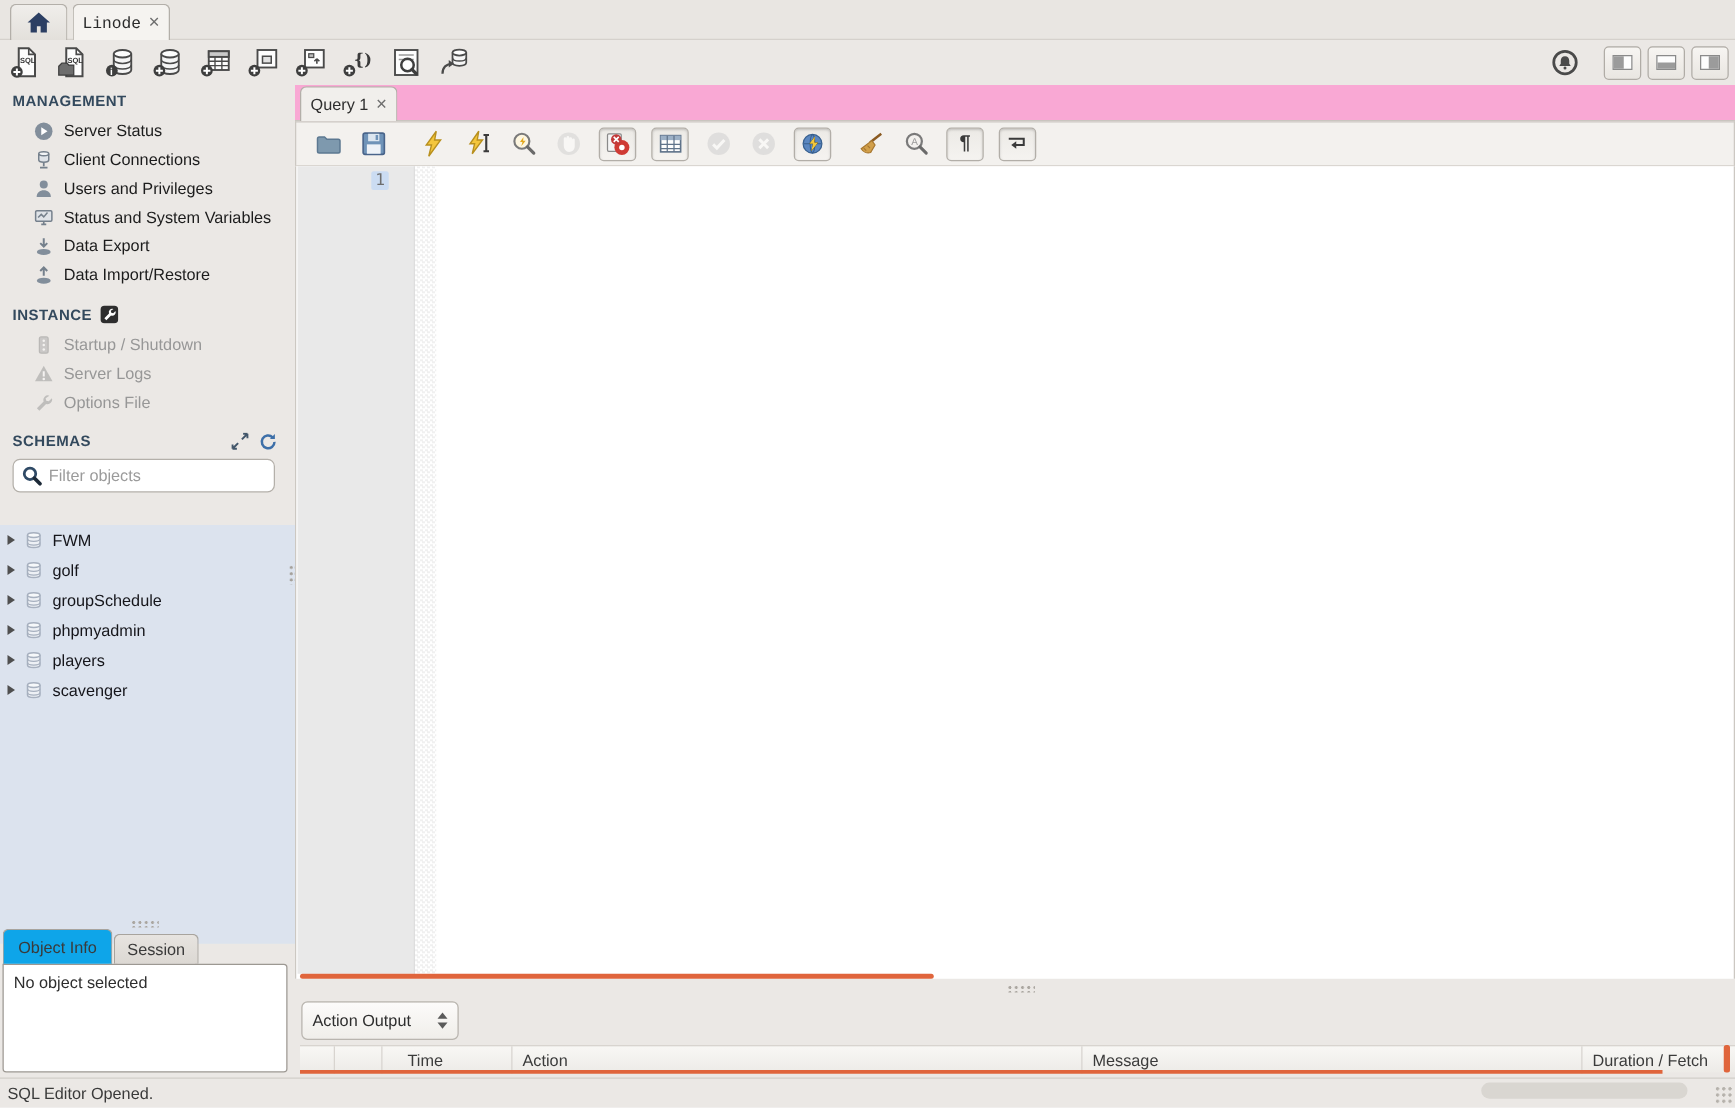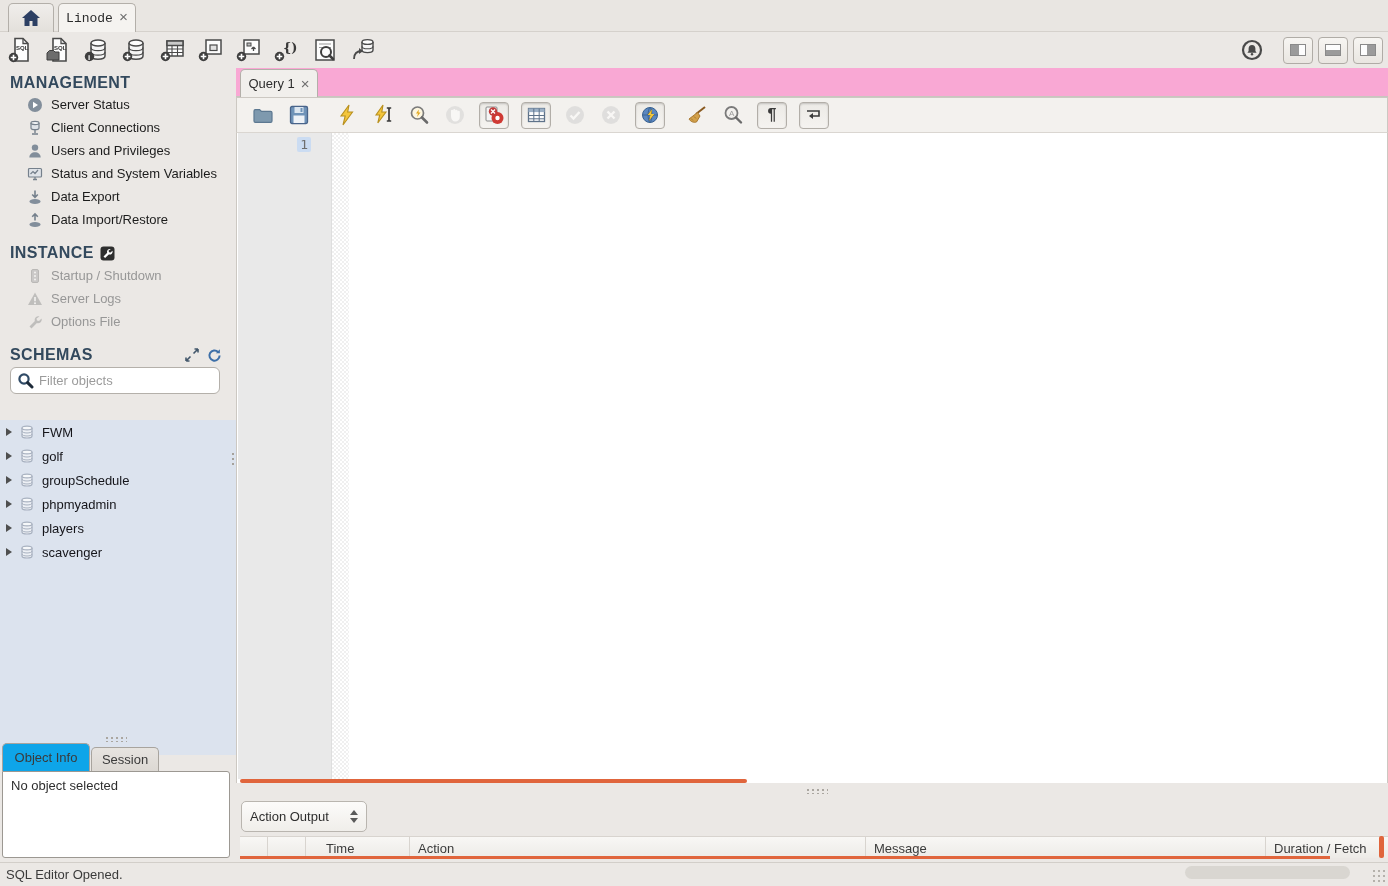--- a/index.html
+++ b/index.html
@@ -22,21 +22,21 @@
   .panel-toggle { width:30px; height:27px; border:1px solid #b0aca6; border-radius:4px; background:linear-gradient(#f7f5f2,#e9e6e1); display:flex; align-items:center; justify-content:center; }
   .pt-box { width:16px; height:12px; border:1px solid #8a8a8a; background:#fdfdfd; position:relative; }
   .pt-box .fill { position:absolute; background:#9b9b9b; }
   .pt-left .fill { left:0; top:0; bottom:0; width:8px; }
   .pt-bottom .fill { left:0; right:0; bottom:0; height:5px; }
   .pt-right .fill { right:0; top:0; bottom:0; width:8px; }
   .notif { width:24px; height:24px; margin-right:14px; display:flex; align-items:center; justify-content:center; }
 
   
   .sidebar { position:absolute; left:0; top:68px; width:232px; height:794px; }
-  .section-title { position:absolute; left:10px; font-size:16px; font-weight:bold; letter-spacing:.4px; color:#33495d; display:flex; align-items:center; gap:6px; }
+  .section-title { position:absolute; left:10px; font-size:12px; font-weight:bold; letter-spacing:.4px; color:#33495d; display:flex; align-items:center; gap:6px; }
   .side-item { position:absolute; left:0; width:232px; height:23px; display:flex; align-items:center; gap:8px; padding-left:26px; white-space:nowrap; overflow:hidden; }
   .side-item .lbl { color:#1c1c1c; }
   .side-item.disabled .lbl { color:#979797; }
   .side-item .sicon { width:17px; height:17px; flex:0 0 17px; display:flex; align-items:center; justify-content:center; }
   .schema-hdr-icons { position:absolute; right:10px; display:flex; gap:8px; align-items:center; }
   .filter-box { position:absolute; left:10px; top:299px; width:210px; height:27px; background:#fff; border:1px solid #b4b0aa; border-radius:6px; display:flex; align-items:center; padding:0 6px; gap:5px; }
   .filter-box input { border:none; outline:none; flex:1; font:13px "Liberation Sans",sans-serif; color:#333; background:transparent; }
   .filter-box input::placeholder { color:#9b9b9b; }
   .schema-tree { position:absolute; left:0; top:320px; width:272px; height:335px; background:#dce3ee;margin-top:32px; }
   .tree-row { height:24px; display:flex; align-items:center; gap:7px; padding-left:6px; }

